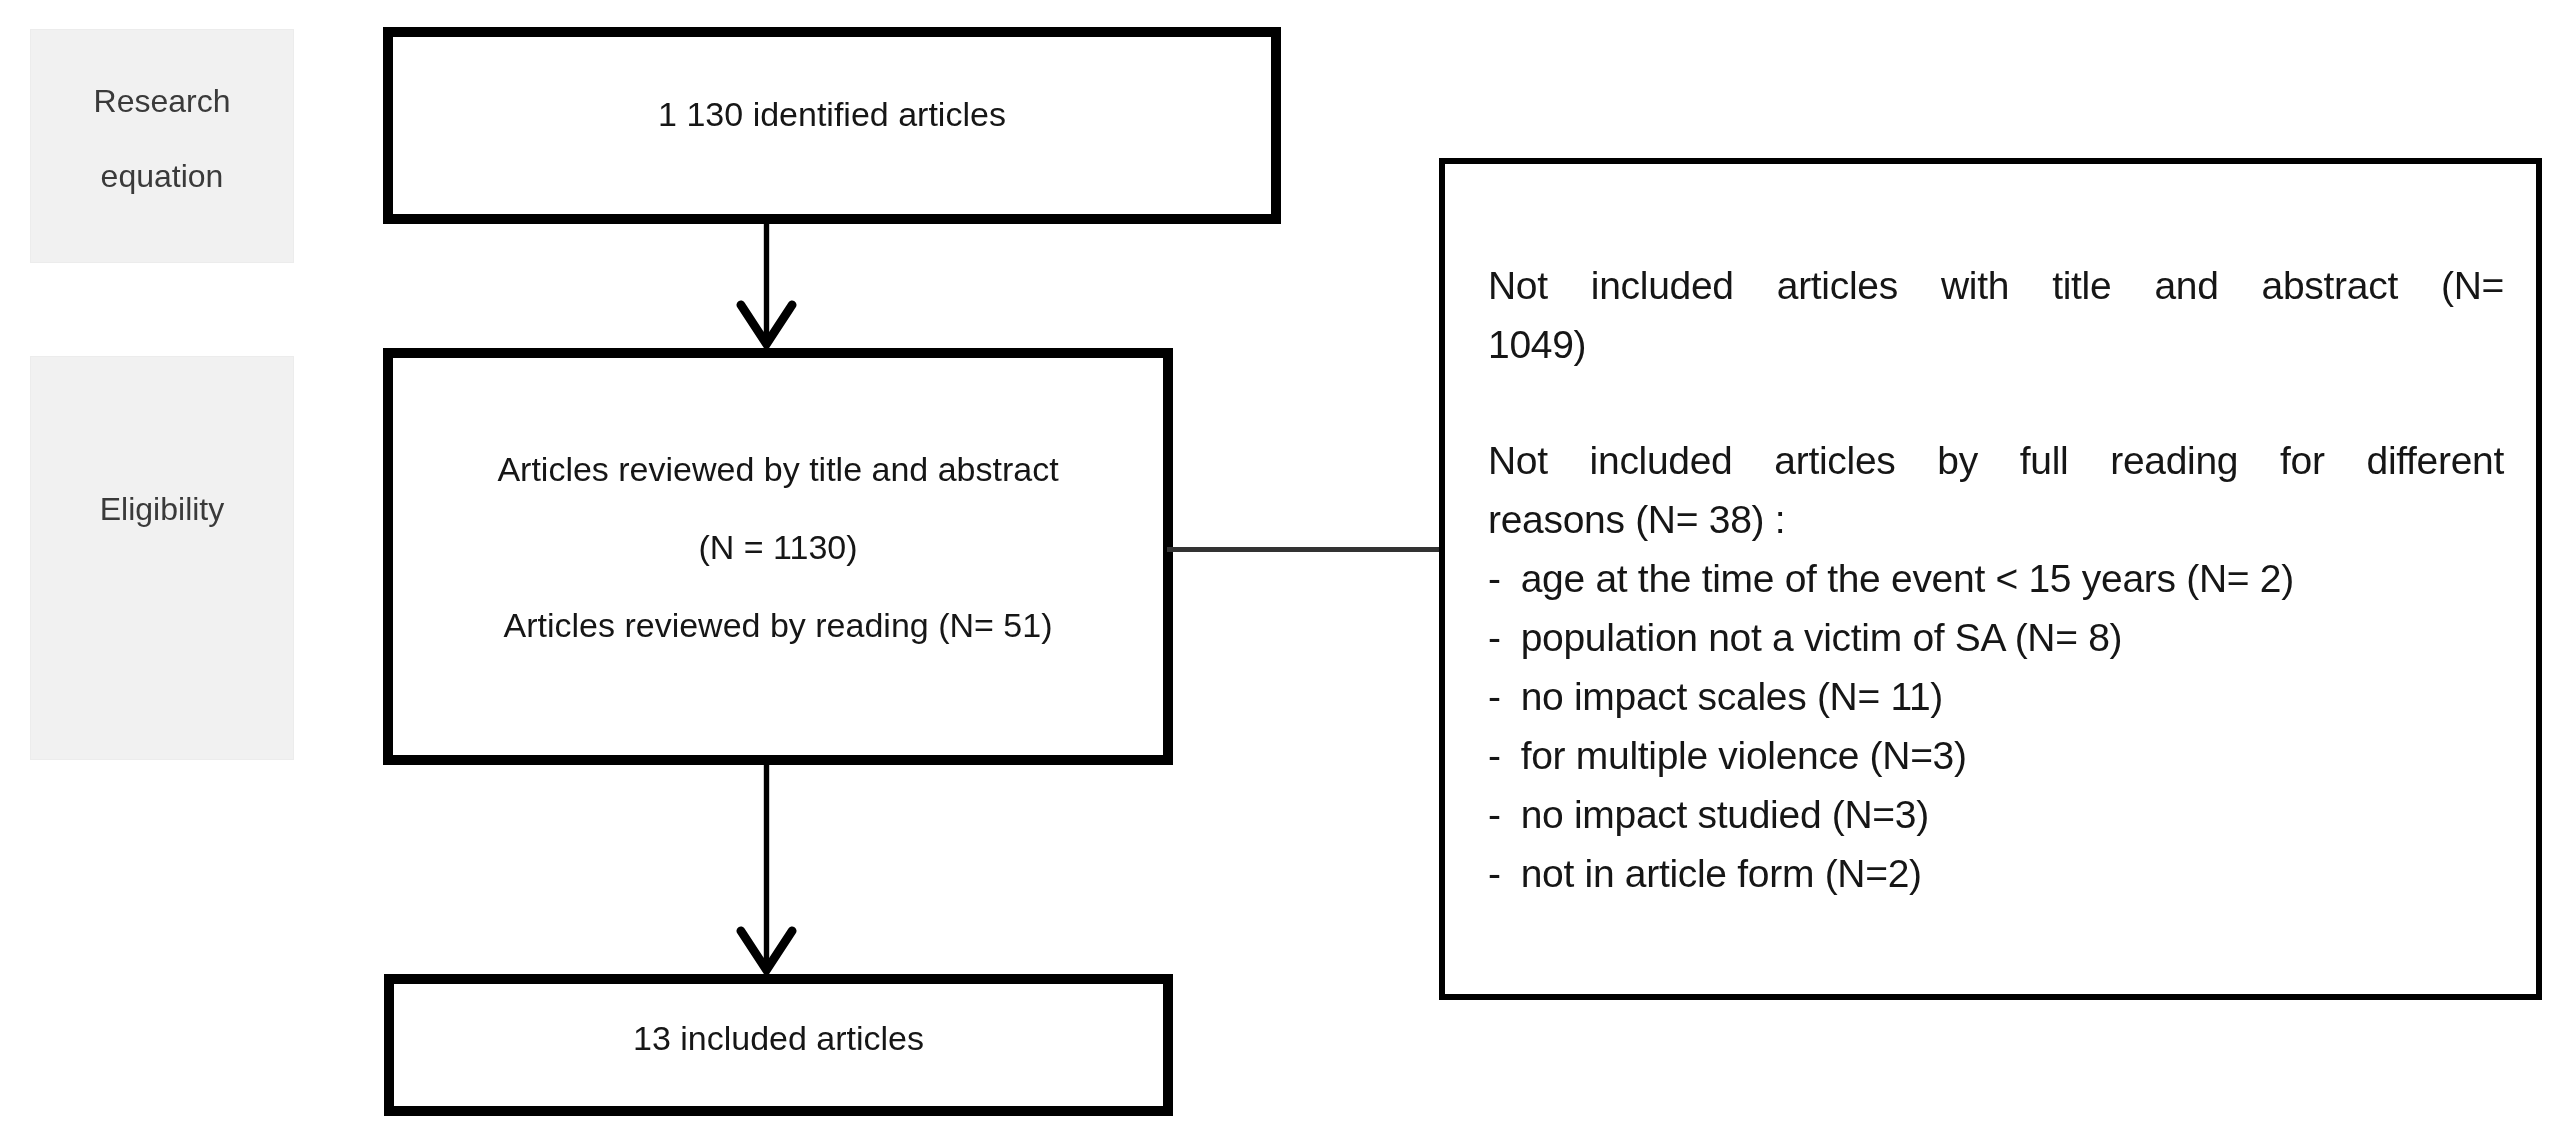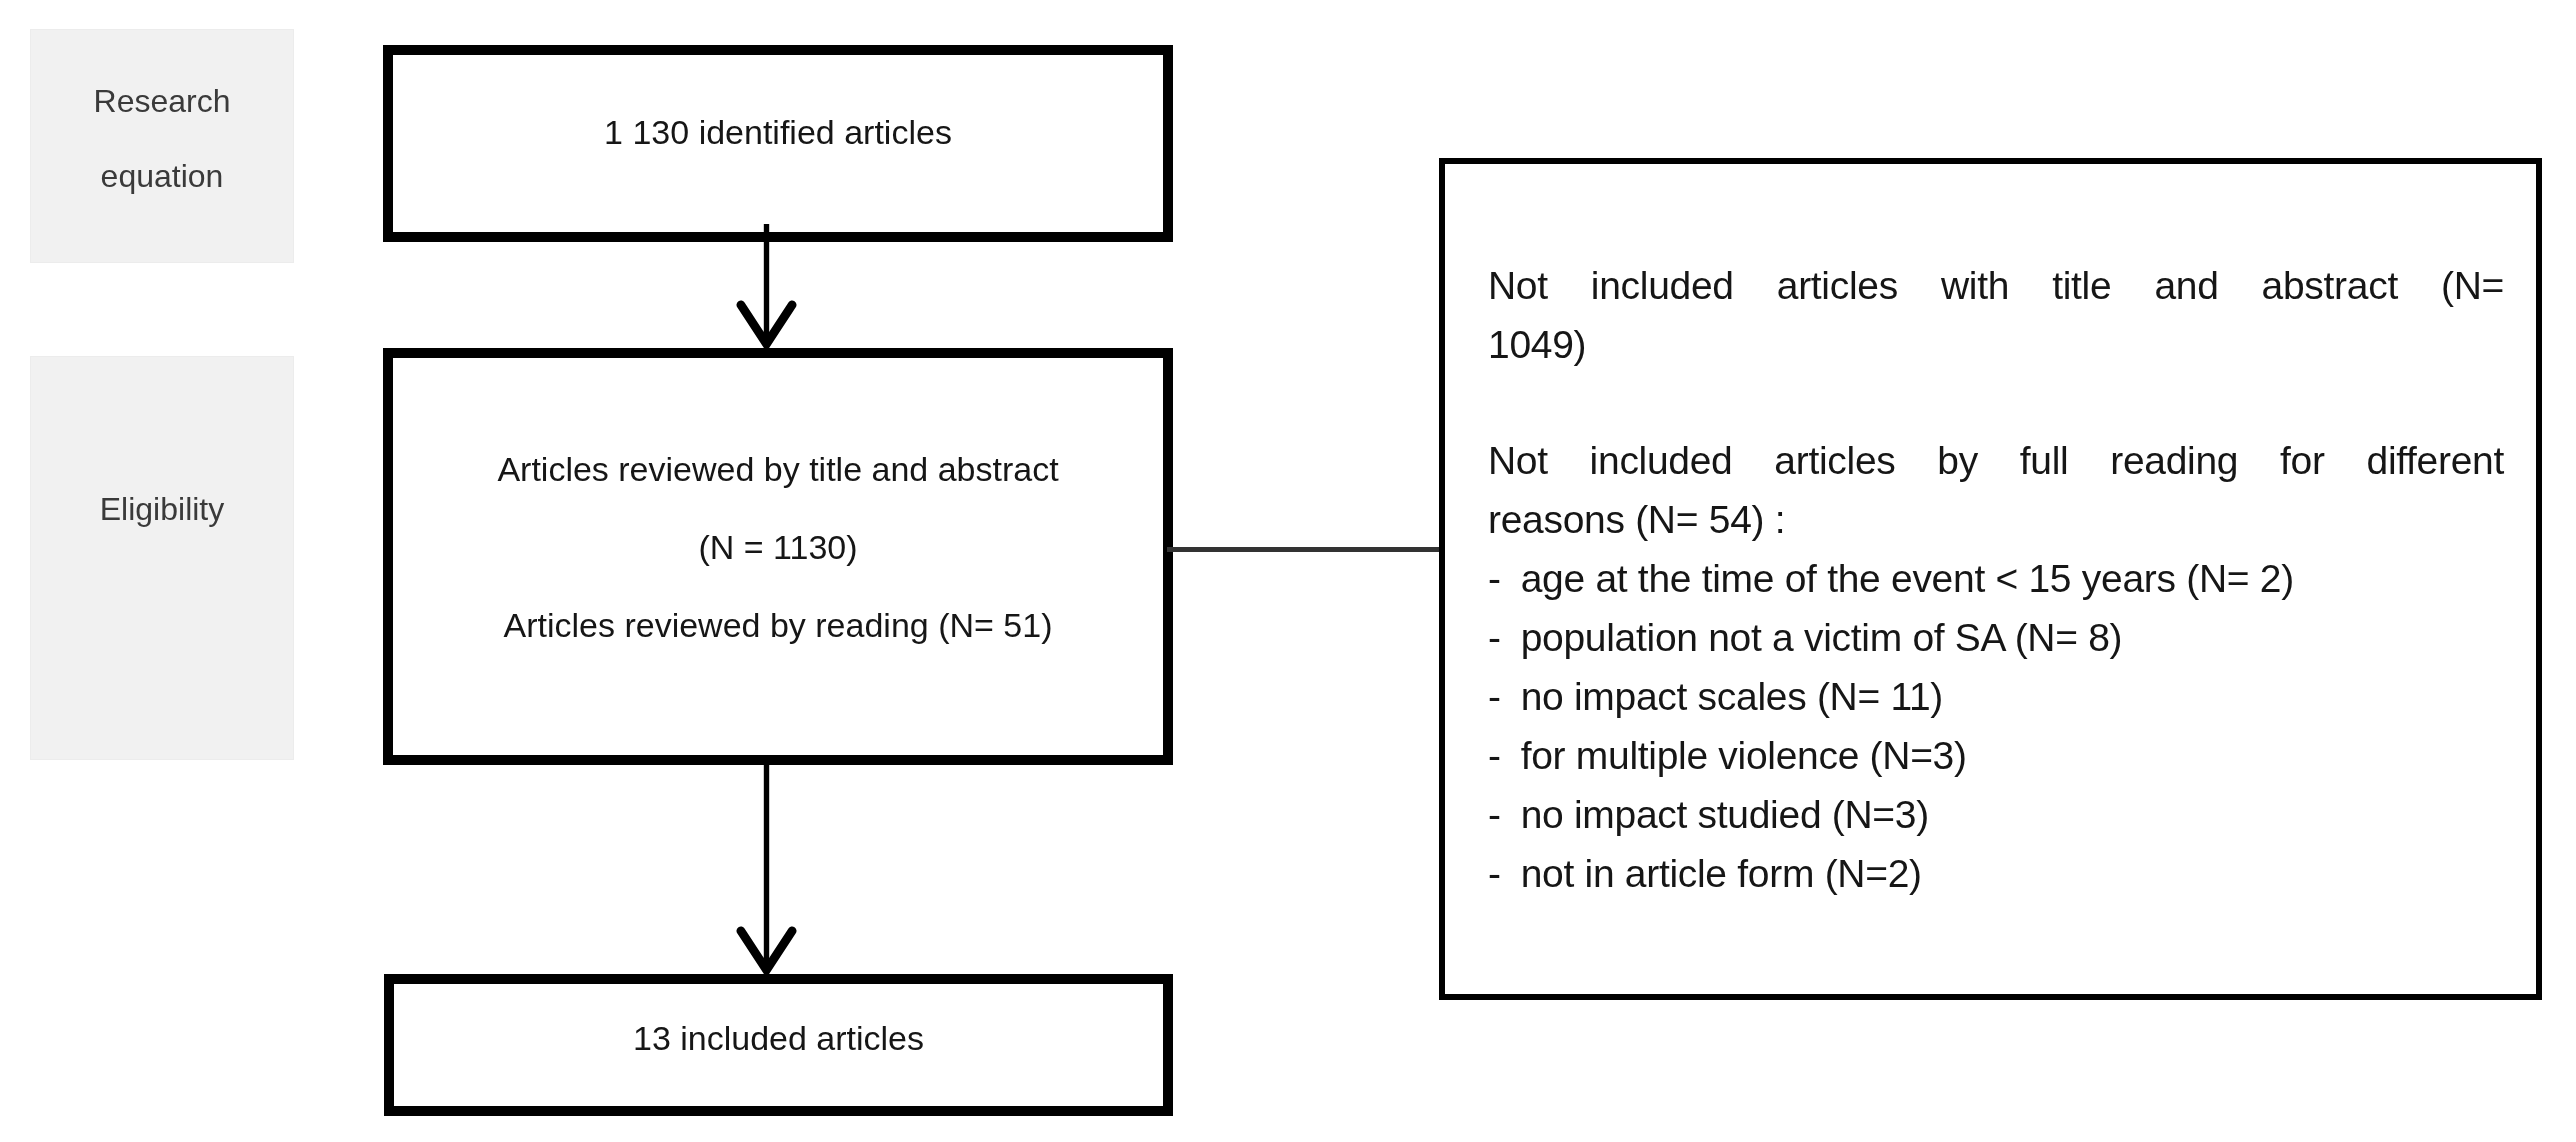--- a/index.html
+++ b/index.html
@@ -20,21 +20,21 @@
   #label-eligibility { top:356px;  height:404px; padding-bottom:98px; }
   #label-inclusion   { top:976px; height:115px; padding-bottom:21.6px; }
 
   
   .flow-box {
     position:absolute; background:#ffffff;
     border:10.8px solid var(--border, #000000);
     display:flex; flex-direction:column; align-items:center; justify-content:center;
     text-align:center; font-size:34px; color:#161616;
   }
-  #box-identified { left:383px; top:27px;   width:790px; height:197px; padding-bottom:22px;margin-top:18px; }
+  #box-identified { left:383px; top:27px;   width:898px; height:197px; padding-bottom:22px; }
   #box-reviewed   { left:383px; top:348px;  width:790px; height:417px; line-height:78px; padding-bottom:19px; }
   #box-included   { left:384px; top:974px; width:789px; height:142px; padding-bottom:14px; }
 
   
   .arrow { position:absolute; left:726px; width:81px; }
   #arrow-1 { top:224px;  height:124px; }
   #arrow-2 { top:765px; height:209px; }
 
   
   #connector {
@@ -97,21 +97,21 @@
   <div id="exclusion-box">
     <div class="para">
       <div class="stretch">Not included articles with title and abstract (N=</div>
       <div>1049)</div>
     </div>
 
     <div class="para-gap"></div>
 
     <div class="para">
       <div class="stretch">Not included articles by full reading for different</div>
-      <div>reasons (N= 54) :</div>
+      <div>reasons (N= 38) :</div>
     </div>
 
     <div class="bullet">
       <span class="bullet-dash">-</span><span>age at the time of the event &lt; 15 years (N= 2)</span>
     </div>
     <div class="bullet">
       <span class="bullet-dash">-</span><span>population not a victim of SA (N= 8)</span>
     </div>
     <div class="bullet">
       <span class="bullet-dash">-</span><span>no impact scales (N= 11)</span>

